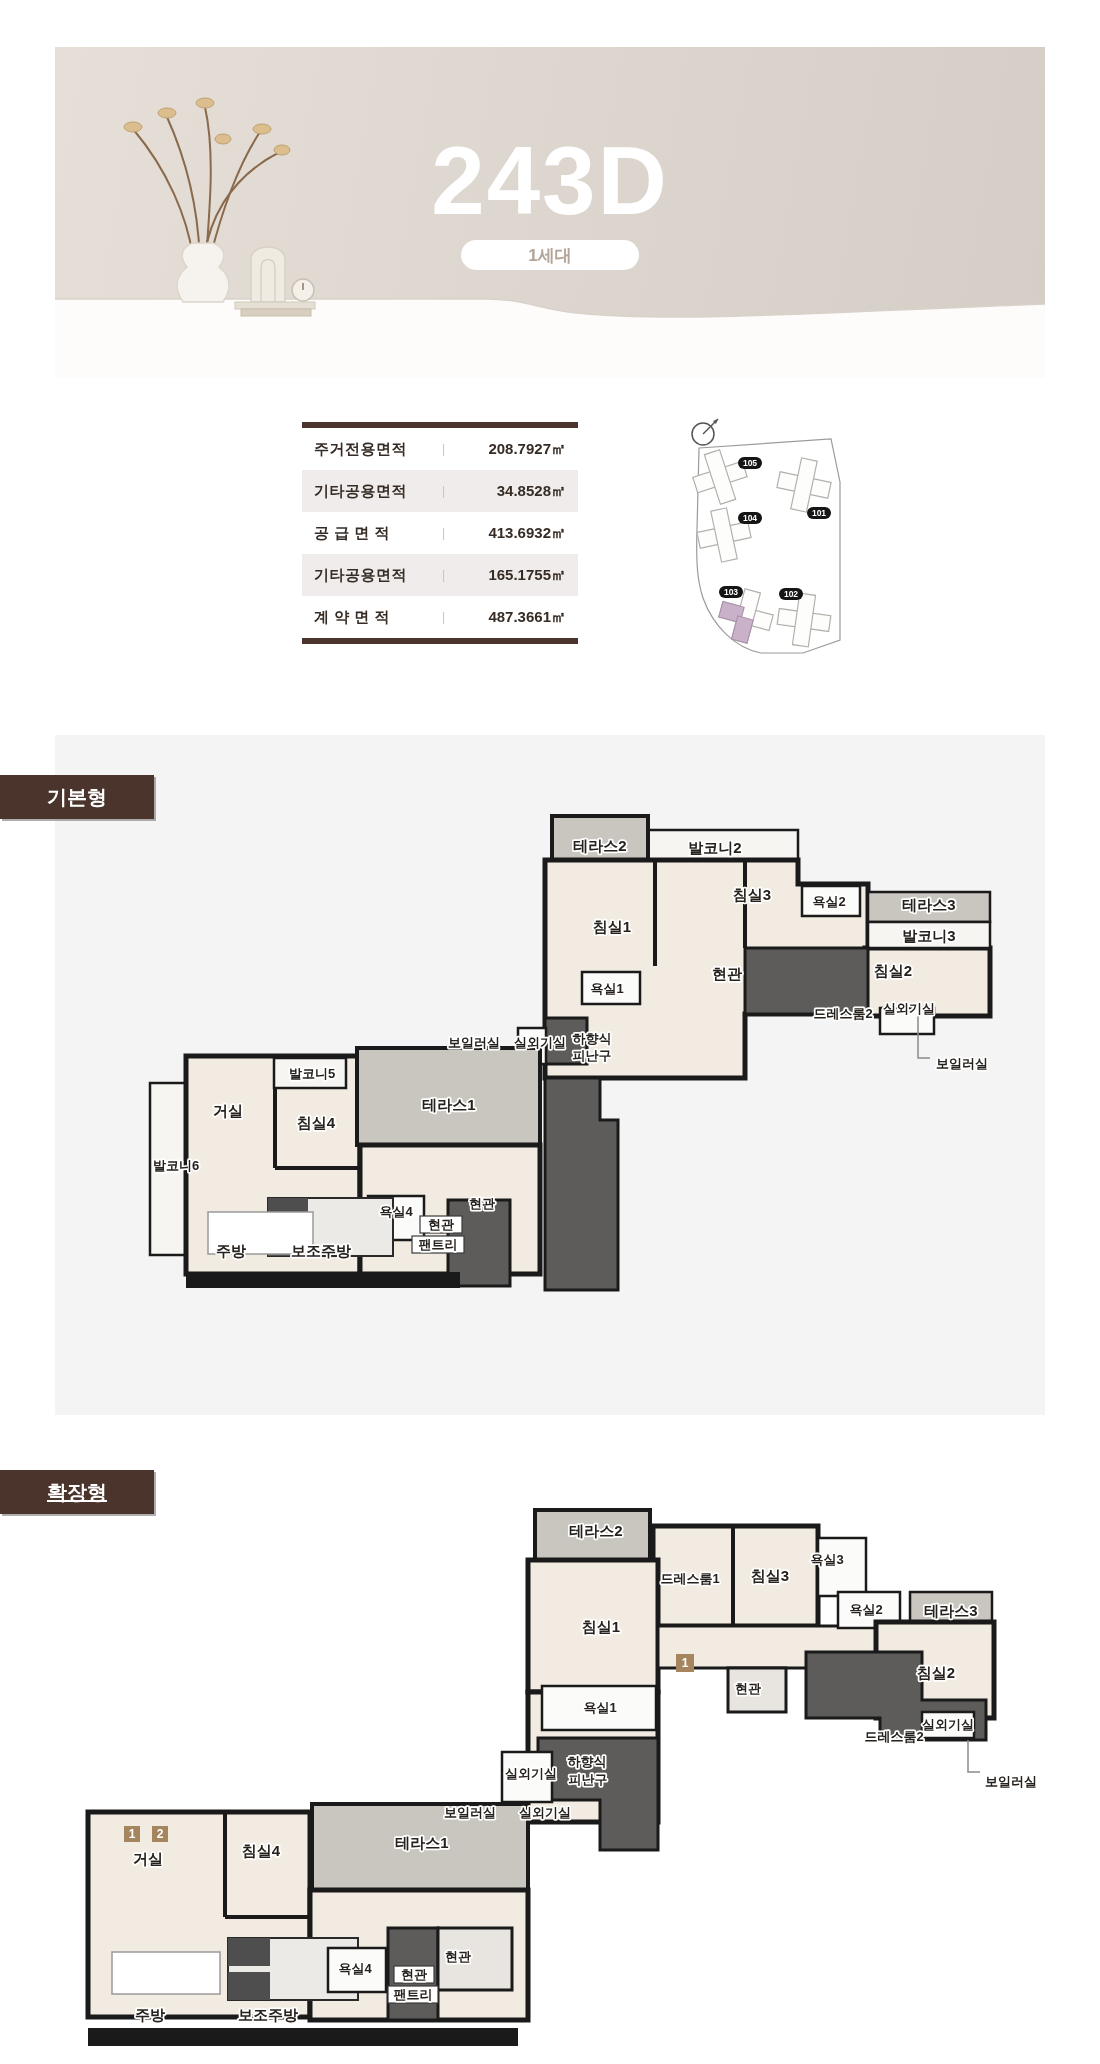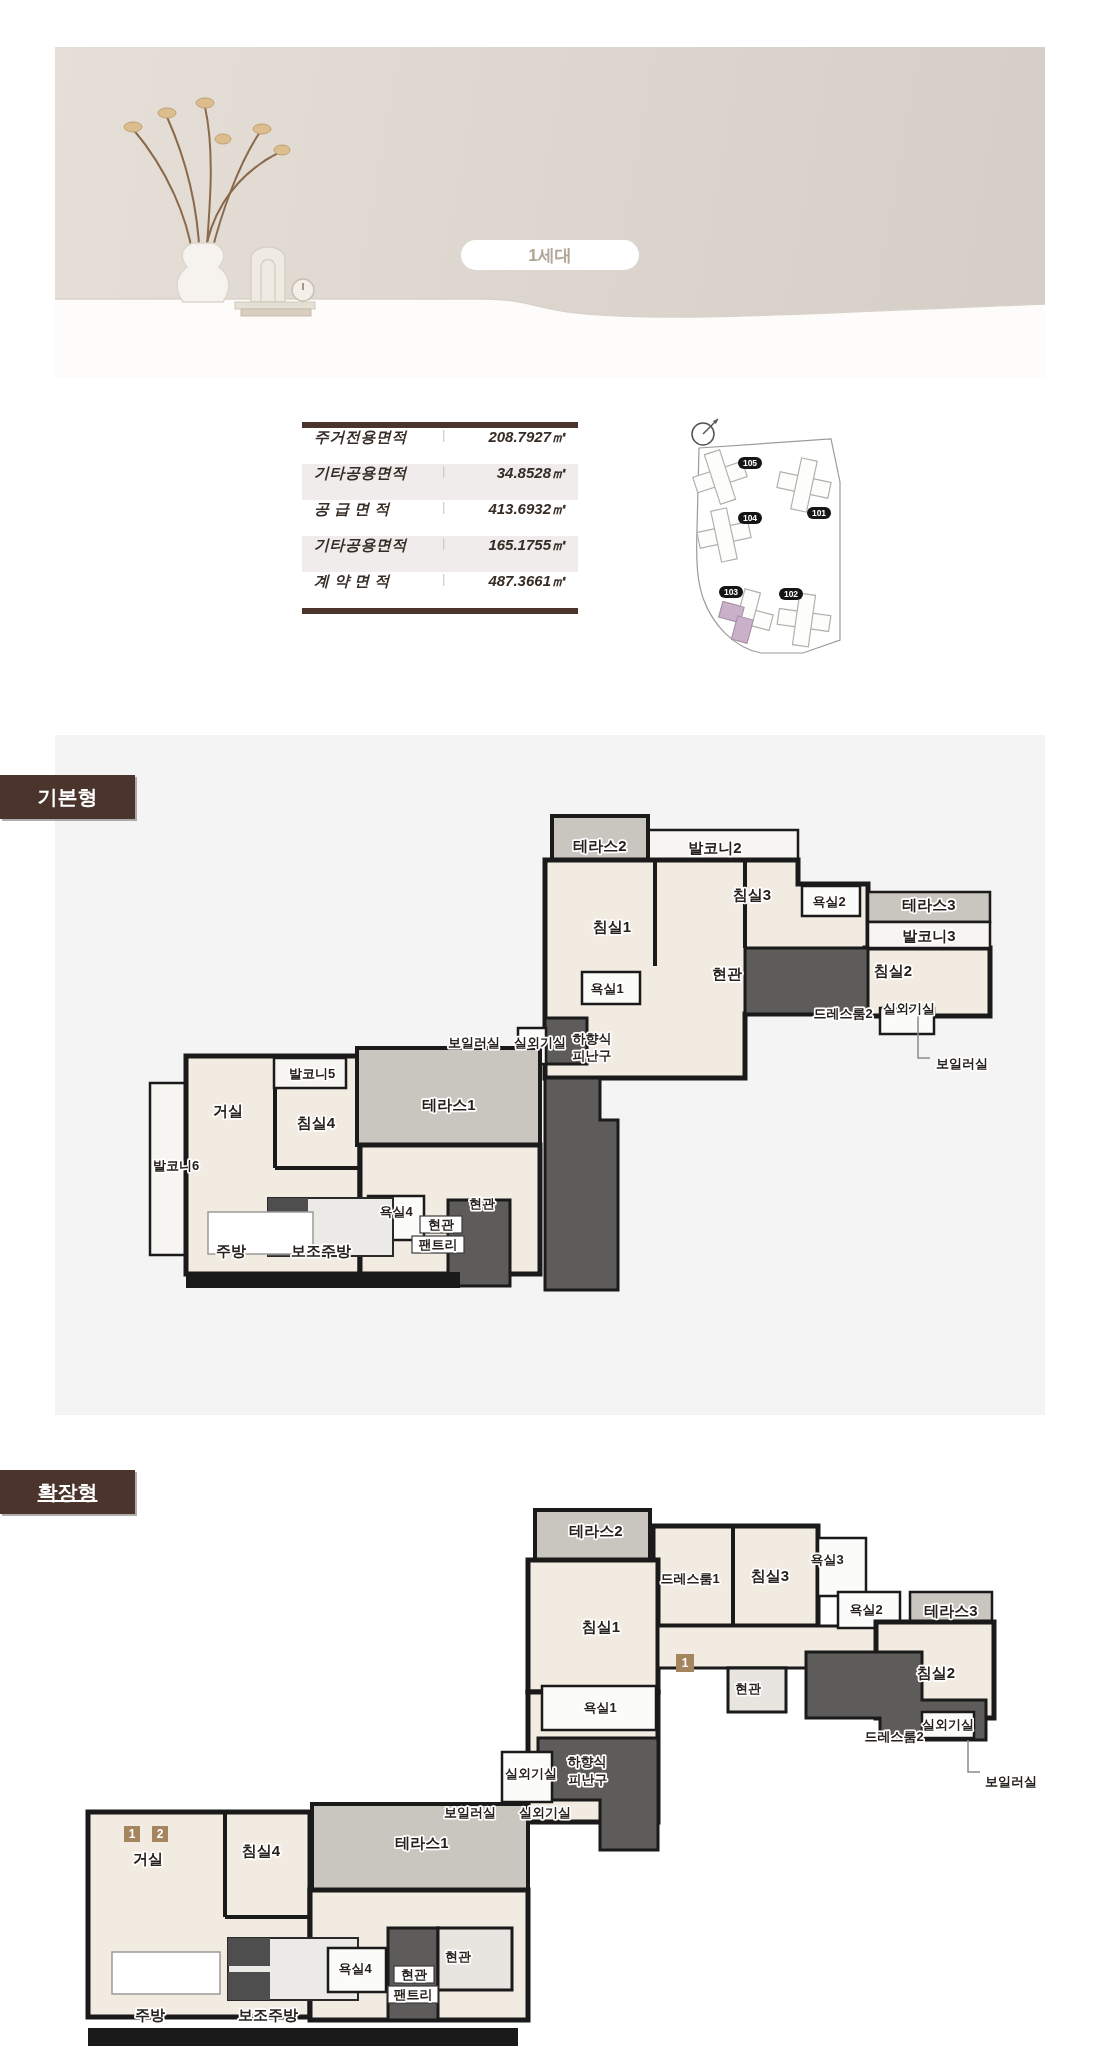--- a/index.html
+++ b/index.html
@@ -23,38 +23,38 @@
     display:flex;align-items:center;justify-content:center;
     font-size:17px;font-weight:bold;color:#b1a496;
   }
   .header-deco{position:absolute;left:0;top:0;width:100%;height:100%;}
   
   .area-table{
     position:absolute;left:302px;top:422px;width:276px;
     border-top:6px solid #4a342b;border-bottom:6px solid #4a342b;
   }
   .area-row{
-    height:36px;display:flex;
-    padding:0 12px;box-sizing:border-box;background:#ffffff;font-style:italic;
+    height:42px;display:flex;align-items:center;
+    padding:0 12px;box-sizing:border-box;background:#ffffff;
   }
   .area-row:nth-child(even){background:#efeceb;}
   .area-label{width:122px;font-size:15px;font-weight:bold;color:#362c25;letter-spacing:.5px;}
   .area-sep{color:#c8c3be;font-size:12px;margin:0 6px;}
   .area-value{flex:1;text-align:right;font-size:15px;font-weight:bold;color:#362c25;}
   
   .site-plan{position:absolute;left:683px;top:412px;width:222px;height:292px;}
   .bld{fill:#fdfdfc;stroke:#b3b0ac;stroke-width:1.2;}
   .hl{fill:#c9b2c9;stroke:#a88fa8;stroke-width:1;}
   .site-bound{fill:none;stroke:#9b9b9b;stroke-width:1.2;}
   .site-badge{fill:#151515;}
   .site-badge-txt{font:bold 8.5px "Liberation Sans",sans-serif;fill:#ffffff;text-anchor:middle;}
   .compass{stroke:#555;stroke-width:1.5;fill:none;}
   
   .section-badge{
-    position:absolute;left:0;width:135px;height:44px;background:#4a342b;
+    position:absolute;left:0;width:154px;height:44px;background:#4a342b;
     color:#ffffff;font-size:20px;font-weight:bold;
     display:flex;align-items:center;justify-content:center;
     box-shadow:2px 2px 0 rgba(130,130,130,.65);z-index:5;
   }
   .panel{position:absolute;left:55px;top:735px;width:990px;height:680px;background:#f4f4f4;}
   .plan-svg{position:absolute;}
   
   .room{fill:#f2ebe1;stroke:#1a1a1a;stroke-width:5;}
   .room3{fill:#f2ebe1;stroke:#1a1a1a;stroke-width:3;}
   .ter{fill:#c9c5bf;stroke:#1a1a1a;stroke-width:4;}
@@ -105,20 +105,21 @@
     <path d="M128,255 C118,240 122,228 132,220 C124,210 126,200 138,196 L158,196 C170,200 172,210 164,220 C174,228 178,240 168,255 Z" fill="#f6f3ef" stroke="#dcd5cc" stroke-width="1.5"></path>
 
     <path d="M196,255 L196,212 C196,196 230,196 230,212 L230,255 Z" fill="#efeae2" stroke="#d8d1c7" stroke-width="1.5"></path>
     <path d="M206,255 L206,220 C206,210 220,210 220,220 L220,255" fill="none" stroke="#d8d1c7" stroke-width="1.5"></path>
 
     <rect x="180" y="255" width="80" height="7" fill="#e6dfd4" stroke="#d2c9bb" stroke-width="1"></rect>
     <rect x="186" y="262" width="70" height="7" fill="#d9cfc0" stroke="#c7bcab" stroke-width="1"></rect>
     <circle cx="248" cy="243" r="11" fill="#f4efe8" stroke="#c9c0b2" stroke-width="1.5"></circle>
     <line x1="248" y1="243" x2="248" y2="236" stroke="#8a7a63" stroke-width="1.5"></line>
   </svg>
+  <div class="header-title">243D</div>
   <div class="header-badge">1세대</div>
 </div>
 
 <div class="area-table">
   <div class="area-row">
     <span class="area-label">주거전용면적</span>
     <span class="area-sep">|</span>
     <span class="area-value">208.7927㎡</span>
   </div>
   <div class="area-row">

